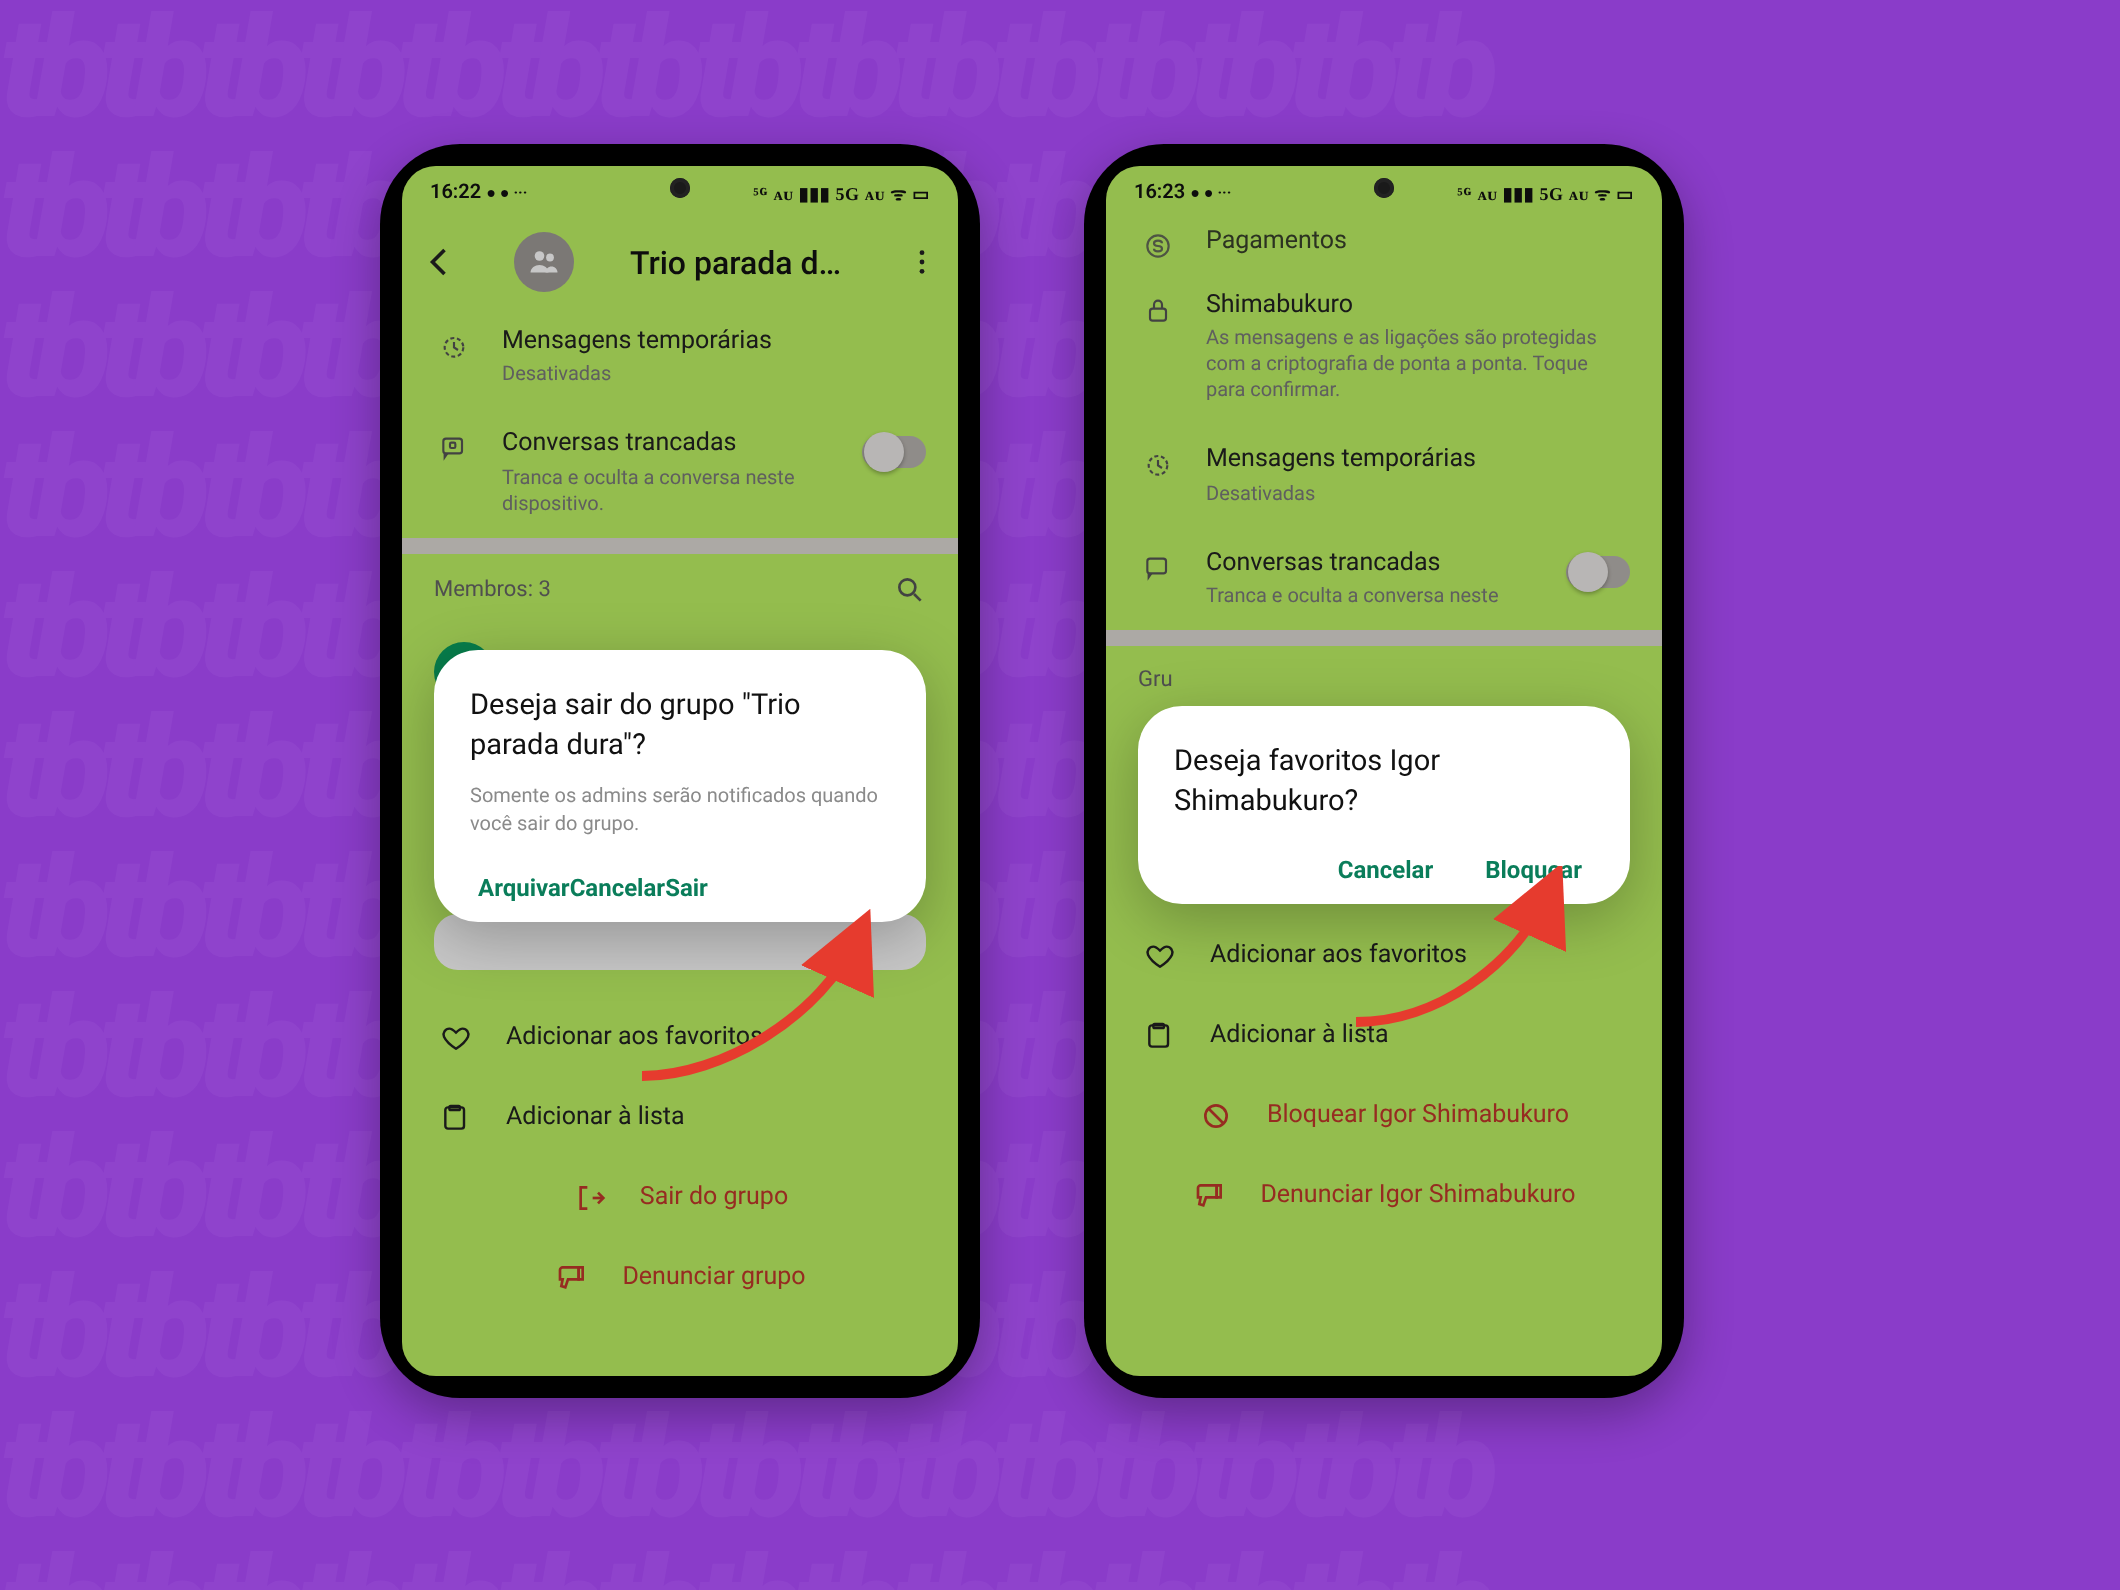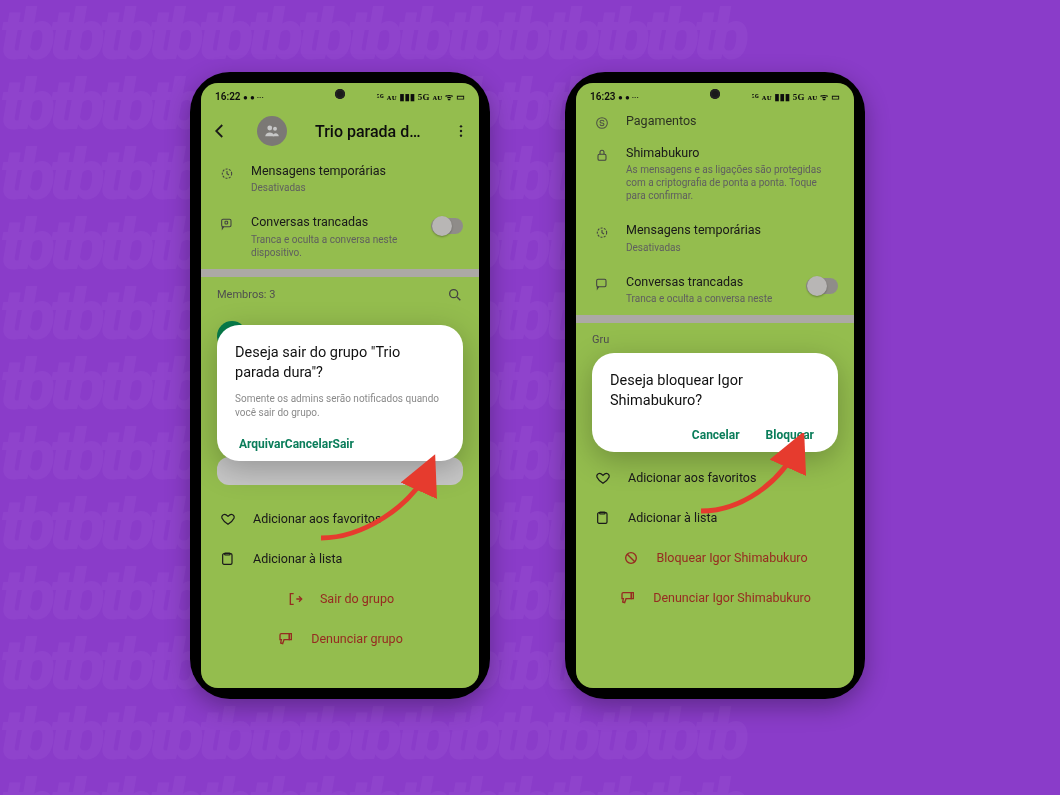--- a/index.html
+++ b/index.html
@@ -26,21 +26,21 @@
     .phones { position: relative; width: 100%; height: 100%; }
     .phone {
       position: absolute; top: 72px;
       width: 300px; height: 627px;
       background: #000;
       border-radius: 40px;
       padding: 6px;
       box-shadow: 0 8px 24px rgba(0,0,0,.3);
     }
     .phone.left  { left: 190px; }
-    .phone.right { left: 565px; }
+    .phone.right { left: 542px; }
     .screen-outer {
       width: 100%; height: 100%;
       background: #000;
       border-radius: 34px;
       padding: 5px;
       position: relative;
     }
     .notch {
       position: absolute; top: 11px; left: 50%; transform: translateX(-50%);
       width: 10px; height: 10px; border-radius: 50%;
@@ -415,21 +415,21 @@
                   <svg width="16" height="16" viewBox="0 0 24 24" fill="none" stroke="currentColor" stroke-width="2">
                     <path d="M17 4h3v9h-3z"></path>
                     <path d="M17 13H9l-2 6-3-1 1-5H3V6c0-1 1-2 2-2h12z"></path>
                   </svg>
                 </span>
               <span class="lbl">Denunciar Igor Shimabukuro</span>
             </div>
           </div>
 
           <div class="dialog rightpos">
-            <h3>Deseja bloquear Igor Shimabukuro?</h3>
+            <h3>Deseja favoritos Igor Shimabukuro?</h3>
             <div class="btns">
               <span class="btn">Cancelar</span>
               <span class="btn">Bloquear</span>
             </div>
           </div>
 
           <svg class="arrow" style="left:110px;top:350px" width="140" height="90" viewBox="0 0 140 90">
             <defs>
                 <marker id="ah2" markerWidth="8" markerHeight="8" refX="5" refY="4" orient="auto">
                   <path d="M0 0 L8 4 L0 8 z" fill="#e63b2e"></path>

